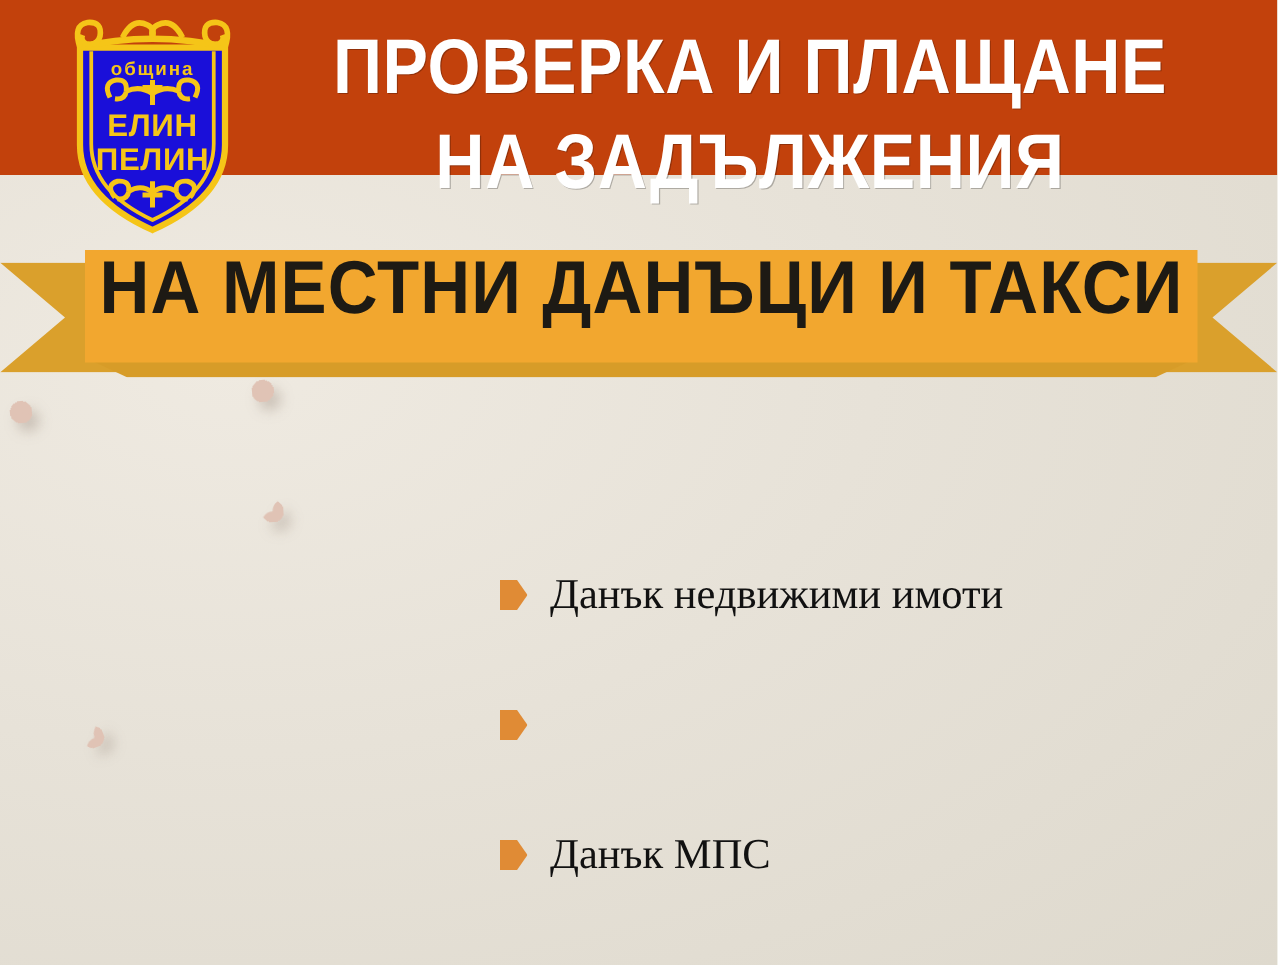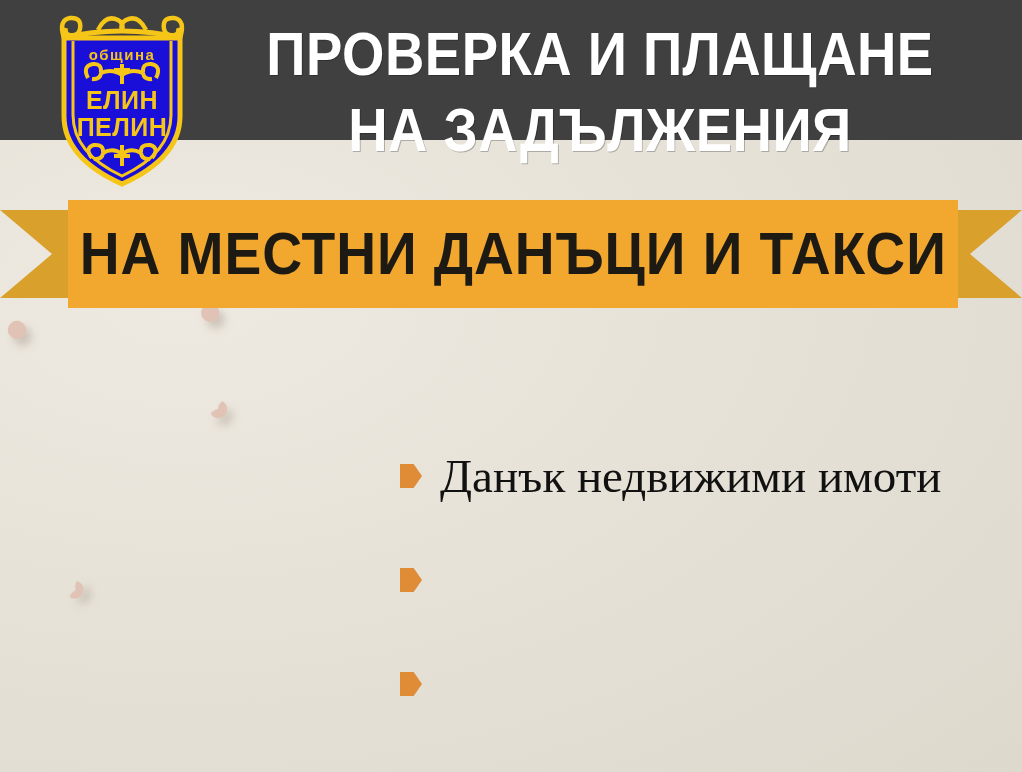--- a/index.html
+++ b/index.html
@@ -29,21 +29,21 @@
     background:
       radial-gradient(120% 95% at 18% 38%, #efeae1 0%, #e7e2d8 42%, #ddd8cc 100%);
   }
 
   
   .header {
     position: absolute;
     left: 0; top: 0;
     width: 1022px;
     height: 140px;
-    background: #404040;
+    background: #c2410c;
     z-index: 5;
   }
   .header-title {
     position: absolute;
     left: 190px;
     top: 16px;
     width: 820px;
     text-align: center;
     color: #ffffff;
     font-family: "Liberation Sans Narrow", "Liberation Sans", sans-serif;
@@ -98,24 +98,24 @@
     width: 890px;
     height: 16px;
     background: #d79c28;
     clip-path: polygon(0 0, 890px 0, 856px 16px, 34px 16px);
   }
   .ribbon-band {
     position: absolute;
     left: 68px;
     top: 4px;
     width: 890px;
-    height: 108px;
+    height: 90px;
     background: #f2a72f;
     display: flex;
-    align-items: center;
+    align-items: flex-start;
     justify-content: center;
   }
   .ribbon-text {
     color: #1d1a14;
     font-family: "Liberation Sans Narrow", "Liberation Sans", sans-serif;
     font-weight: bold;
     font-size: 60px;
     line-height: 60px;
     letter-spacing: 1px;
     transform: scaleX(0.92);
@@ -158,21 +158,21 @@
   .bullet-marker {
     flex: 0 0 auto;
     width: 22px;
     height: 24px;
     margin-right: 18px;
     background: #e08b35;
     clip-path: polygon(0 0, 62% 0, 100% 50%, 62% 100%, 0 100%);
   }
   .bullet-label {
     font-family: "Liberation Serif", "DejaVu Serif", serif;
-    font-size: 47px;
+    font-size: 34px;
     line-height: 52px;
     color: #111111;
     white-space: nowrap;
   }
 </style>
 </head>
 <body>
 
 <div class="poster">
 
@@ -392,17 +392,18 @@
       <span class="bullet-marker"></span>
       <span class="bullet-label">Данък недвижими имоти</span>
     </div>
 
     <div class="bullet-row">
       <span class="bullet-marker"></span>
     </div>
 
     <div class="bullet-row">
       <span class="bullet-marker"></span>
+      <span class="bullet-label">Данък МПС</span>
     </div>
 
   </div>
 
 </div>
 
 </body></html>

